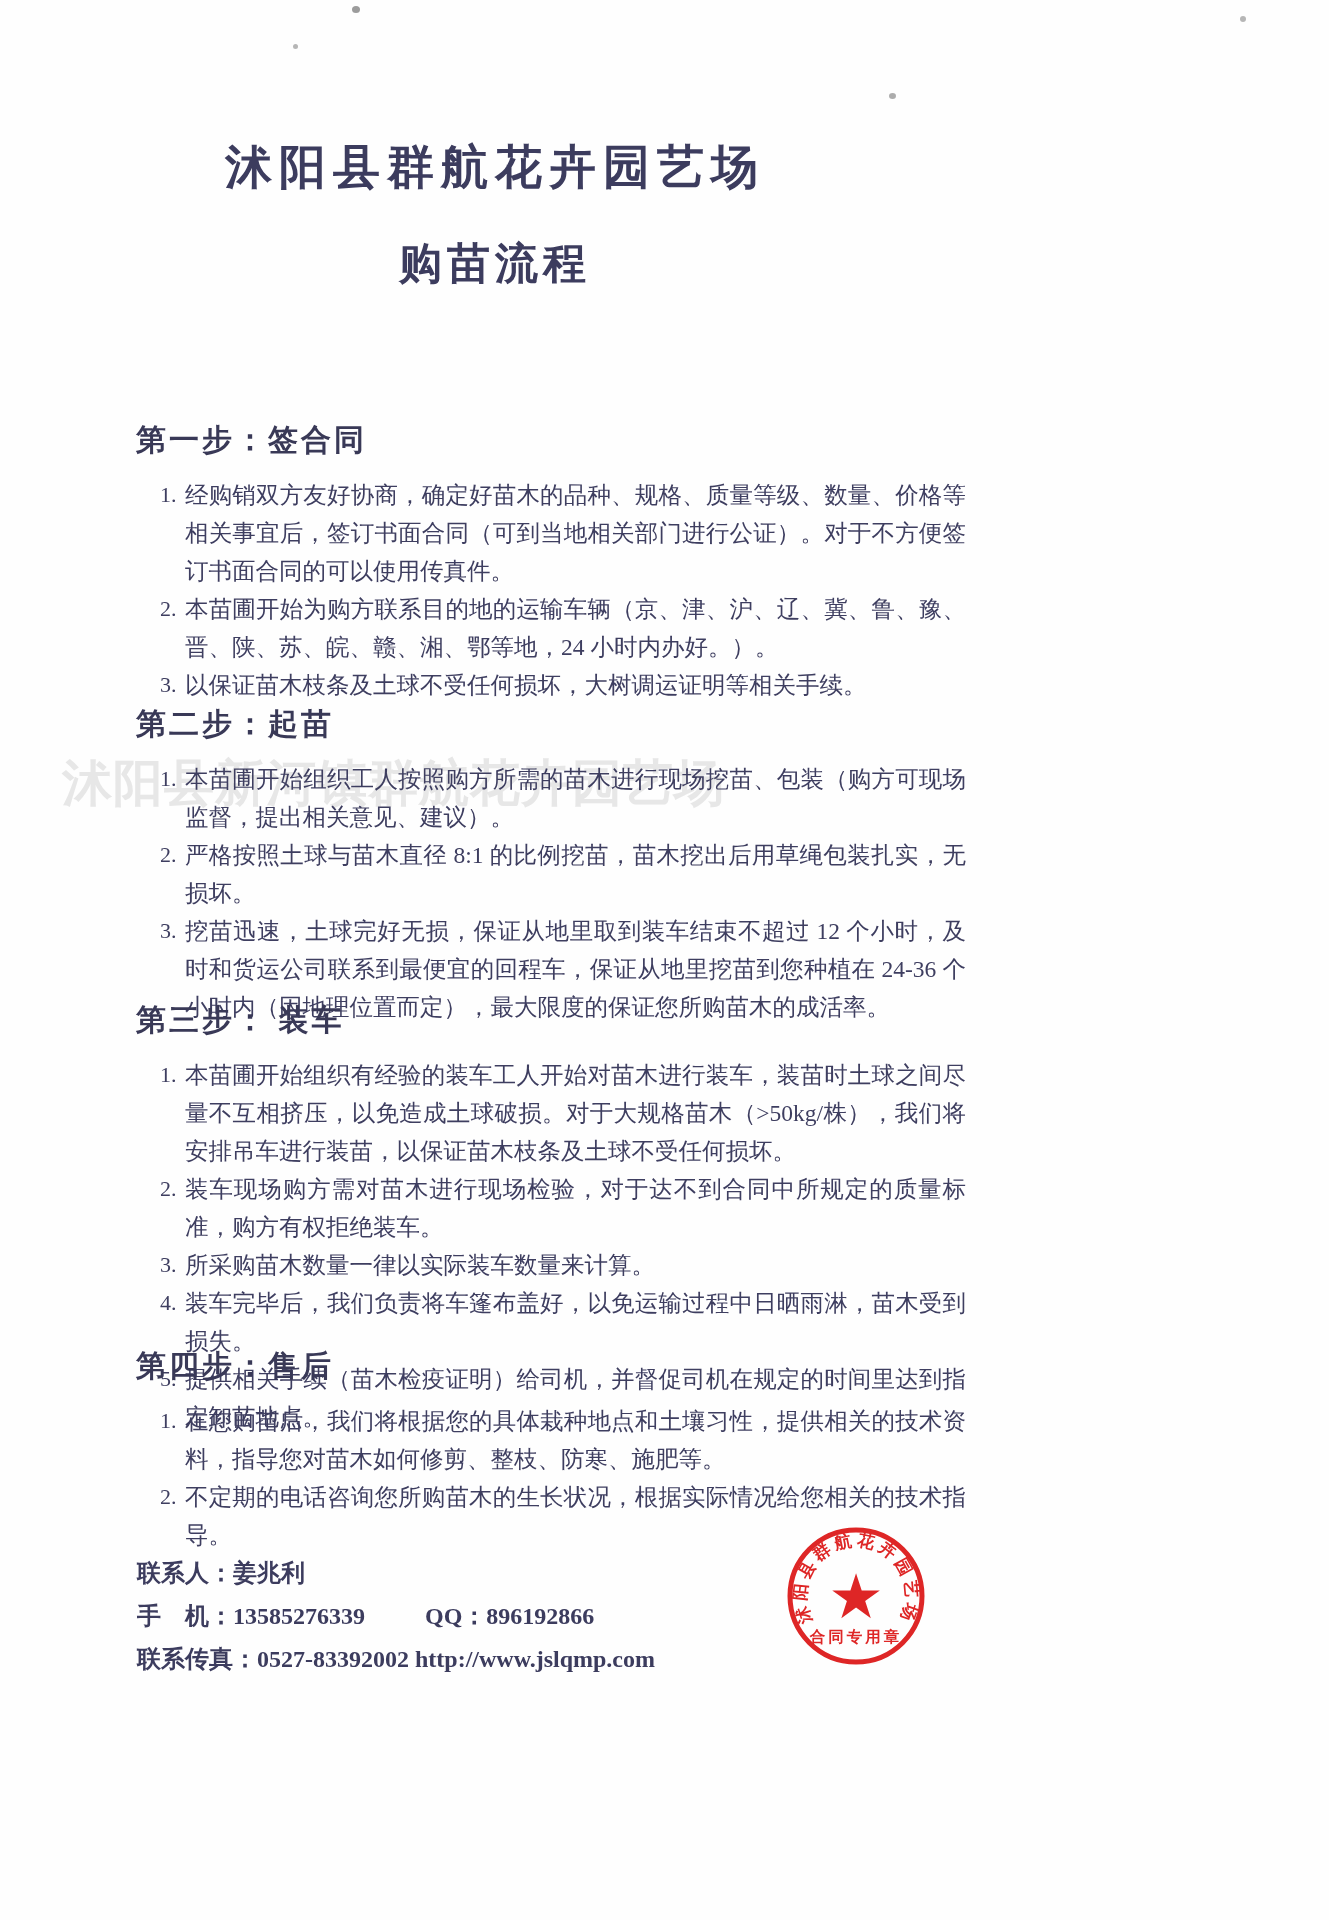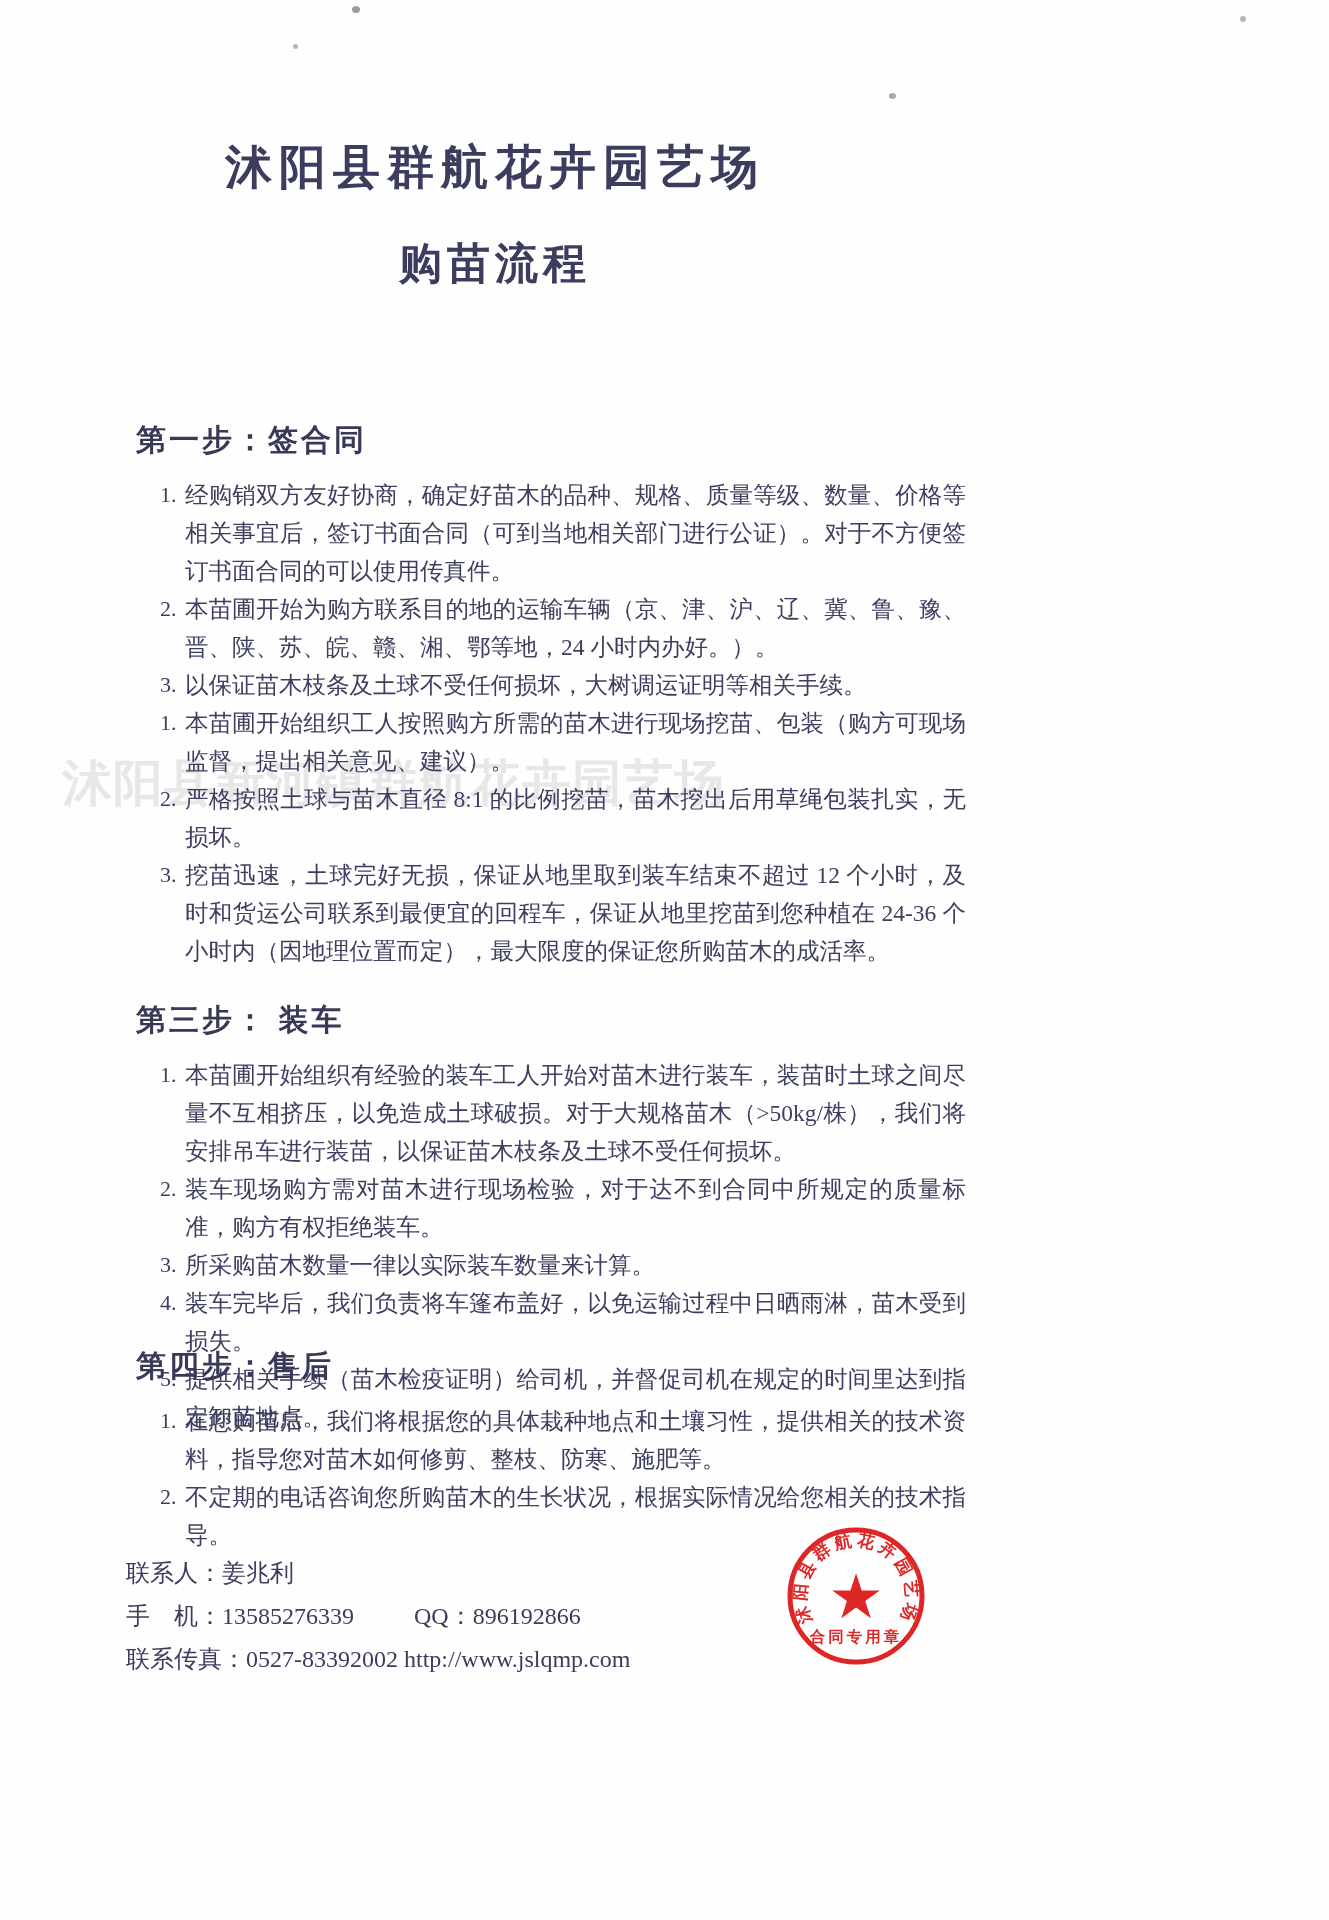--- a/index.html
+++ b/index.html
@@ -27,22 +27,22 @@
   .sec{position:absolute;left:128px;width:830px;z-index:2;color:#3e3e60;margin-left:8px;}
   .sec-1{top:420px}.sec-2{top:704px}.sec-3{top:1000px}.sec-4{top:1346px}
   .sec h2{font-size:30px;line-height:40px;margin:0 0 16px 0;font-weight:bold;
     letter-spacing:3px;color:#393957;}
   .sec ol{list-style:none;margin:0;padding:0;font-size:23.5px;line-height:38px;}
   .sec li{display:flex;padding-left:24px;}
   .sec .num{flex:0 0 25px;font-size:22px;}
   .sec .txt{flex:1;text-align:justify;}
 
   
-  .contact{position:absolute;left:126px;top:1552px;z-index:2;color:#3c3c5e;
-    font-size:24px;font-weight:normal;}
+  .contact{position:absolute;left:137px;top:1552px;z-index:2;color:#3c3c5e;
+    font-size:24px;font-weight:bold;}
   .contact .row{height:43px;line-height:43px;white-space:nowrap;}
   .contact .gap-m{margin-right:54px;}
   .contact .gap-l{}
 
   
   .seal{position:absolute;left:783px;top:1523px;width:146px;height:146px;z-index:3;opacity:.95;}
   .seal svg{display:block;}
 
   
   .speck{position:absolute;border-radius:50%;background:#4a4a4a;z-index:4;}
@@ -75,20 +75,21 @@
         <span class="txt">本苗圃开始为购方联系目的地的运输车辆（京、津、沪、辽、冀、鲁、豫、晋、陕、苏、皖、赣、湘、鄂等地，24 小时内办好。）。</span>
       </li>
       <li>
         <span class="num">3.</span>
         <span class="txt">以保证苗木枝条及土球不受任何损坏，大树调运证明等相关手续。</span>
       </li>
     </ol>
   </div>
 
   <div class="sec sec-2">
+    <h2>第二步：起苗</h2>
     <ol>
       <li>
         <span class="num">1.</span>
         <span class="txt">本苗圃开始组织工人按照购方所需的苗木进行现场挖苗、包装（购方可现场监督，提出相关意见、建议）。</span>
       </li>
       <li>
         <span class="num">2.</span>
         <span class="txt">严格按照土球与苗木直径 8:1 的比例挖苗，苗木挖出后用草绳包装扎实，无损坏。</span>
       </li>
       <li>

